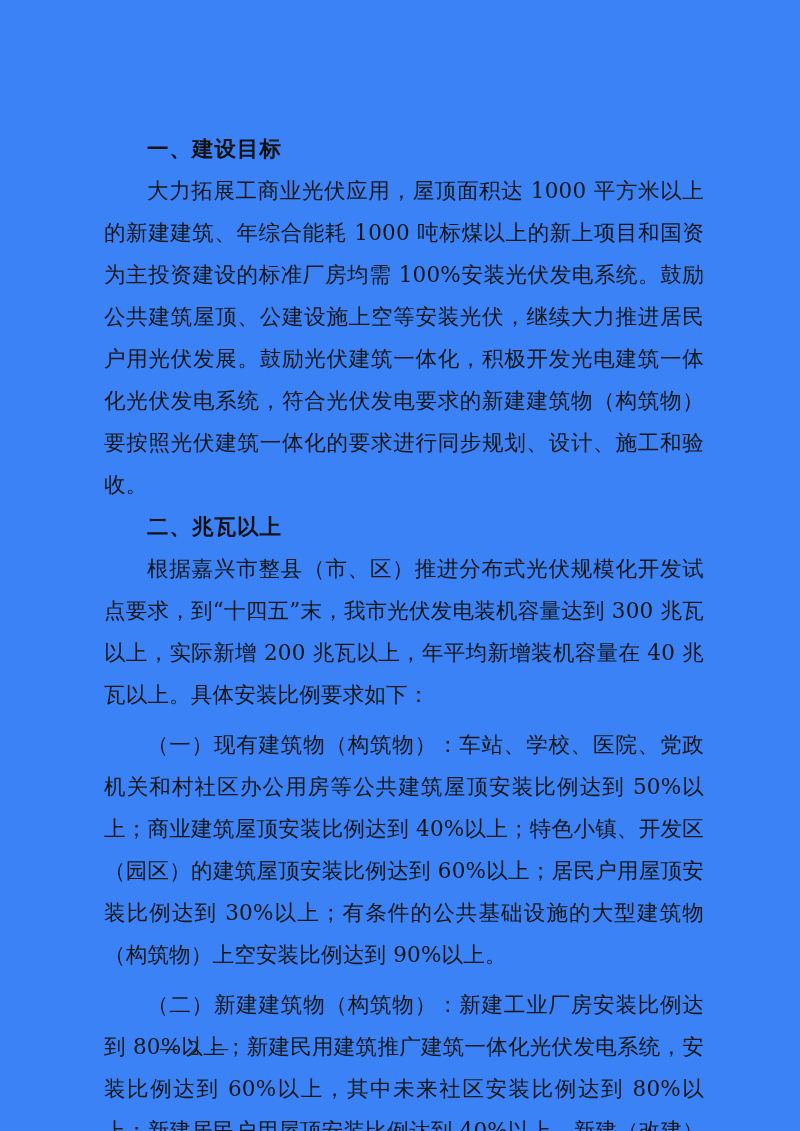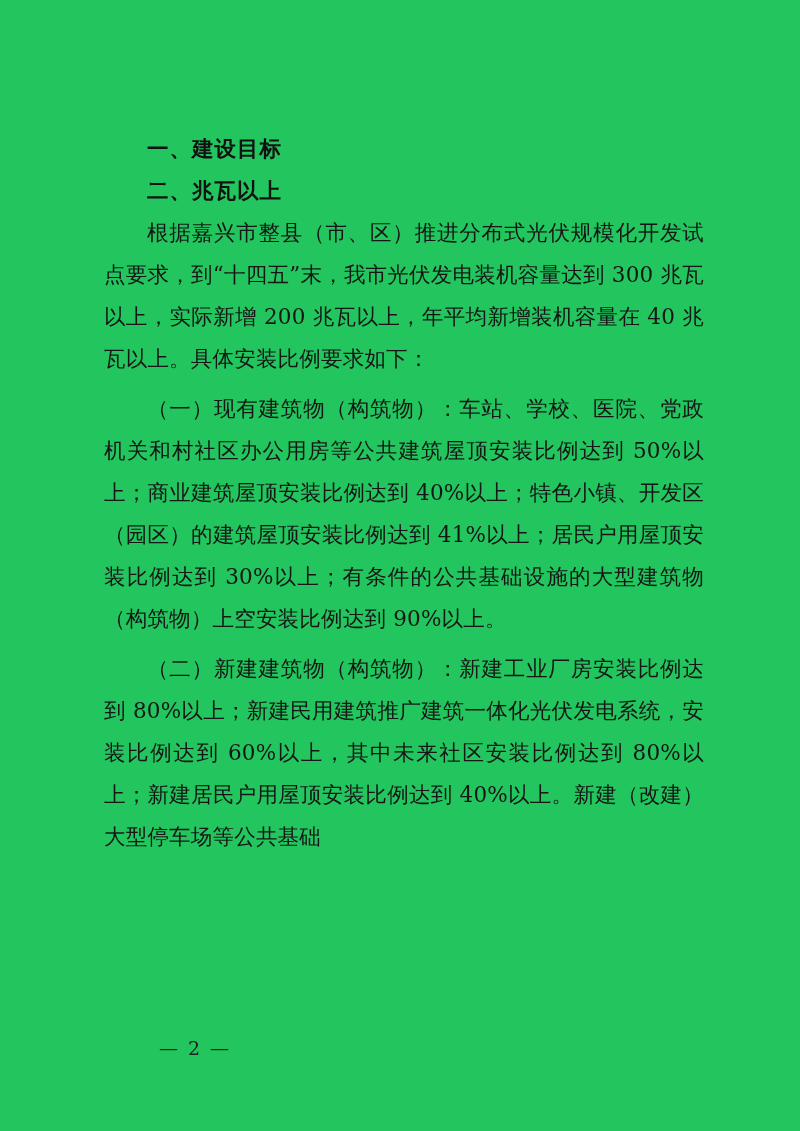--- a/index.html
+++ b/index.html
@@ -13,21 +13,21 @@
     font-family: "DejaVu Serif", "Liberation Serif", serif;
     color: #1a1a1a;
     overflow: hidden;
   }
   .page {
     position: relative;
     width: 800px;
     height: 1131px;
     box-sizing: border-box;
     padding: 128px 96px 0 104px;
-    background: #22c55e;
+    background: #3b82f6;
   }
   .doc-body {
     font-size: 21.5px;
     line-height: 42px;
     text-align: justify;
     text-justify: inter-ideograph;
     letter-spacing: 0.2px;
     color: #161616;
   }
   .section-heading {
@@ -64,26 +64,27 @@
   }
 </style>
 </head>
 <body>
 
 <div class="page">
   <div class="doc-body">
 
     <h2 class="section-heading">一、建设目标</h2>
 
+    <p class="para">大力拓展工商业光伏应用，屋顶面积达 1000 平方米以上的新建建筑、年综合能耗 1000 吨标煤以上的新上项目和国资为主投资建设的标准厂房均需 100%安装光伏发电系统。鼓励公共建筑屋顶、公建设施上空等安装光伏，继续大力推进居民户用光伏发展。鼓励光伏建筑一体化，积极开发光电建筑一体化光伏发电系统，符合光伏发电要求的新建建筑物（构筑物）要按照光伏建筑一体化的要求进行同步规划、设计、施工和验收。</p>
 
     <h2 class="section-heading">二、兆瓦以上</h2>
 
     <p class="para">根据嘉兴市整县（市、区）推进分布式光伏规模化开发试点要求，到“十四五”末，我市光伏发电装机容量达到 300 兆瓦以上，实际新增 200 兆瓦以上，年平均新增装机容量在 40 兆瓦以上。具体安装比例要求如下：</p>
 
-    <p class="para para-gap">（一）现有建筑物（构筑物）：车站、学校、医院、党政机关和村社区办公用房等公共建筑屋顶安装比例达到 50%以上；商业建筑屋顶安装比例达到 40%以上；特色小镇、开发区（园区）的建筑屋顶安装比例达到 41%以上；居民户用屋顶安装比例达到 30%以上；有条件的公共基础设施的大型建筑物（构筑物）上空安装比例达到 90%以上。</p>
+    <p class="para para-gap">（一）现有建筑物（构筑物）：车站、学校、医院、党政机关和村社区办公用房等公共建筑屋顶安装比例达到 50%以上；商业建筑屋顶安装比例达到 40%以上；特色小镇、开发区（园区）的建筑屋顶安装比例达到 60%以上；居民户用屋顶安装比例达到 30%以上；有条件的公共基础设施的大型建筑物（构筑物）上空安装比例达到 90%以上。</p>
 
     <p class="para para-gap">（二）新建建筑物（构筑物）：新建工业厂房安装比例达到 80%以上；新建民用建筑推广建筑一体化光伏发电系统，安装比例达到 60%以上，其中未来社区安装比例达到 80%以上；新建居民户用屋顶安装比例达到 40%以上。新建（改建）大型停车场等公共基础</p>
 
   </div>
 
   <div class="page-number">
     <span class="pn-inner">— 2 —</span>
   </div>
 </div>
 

